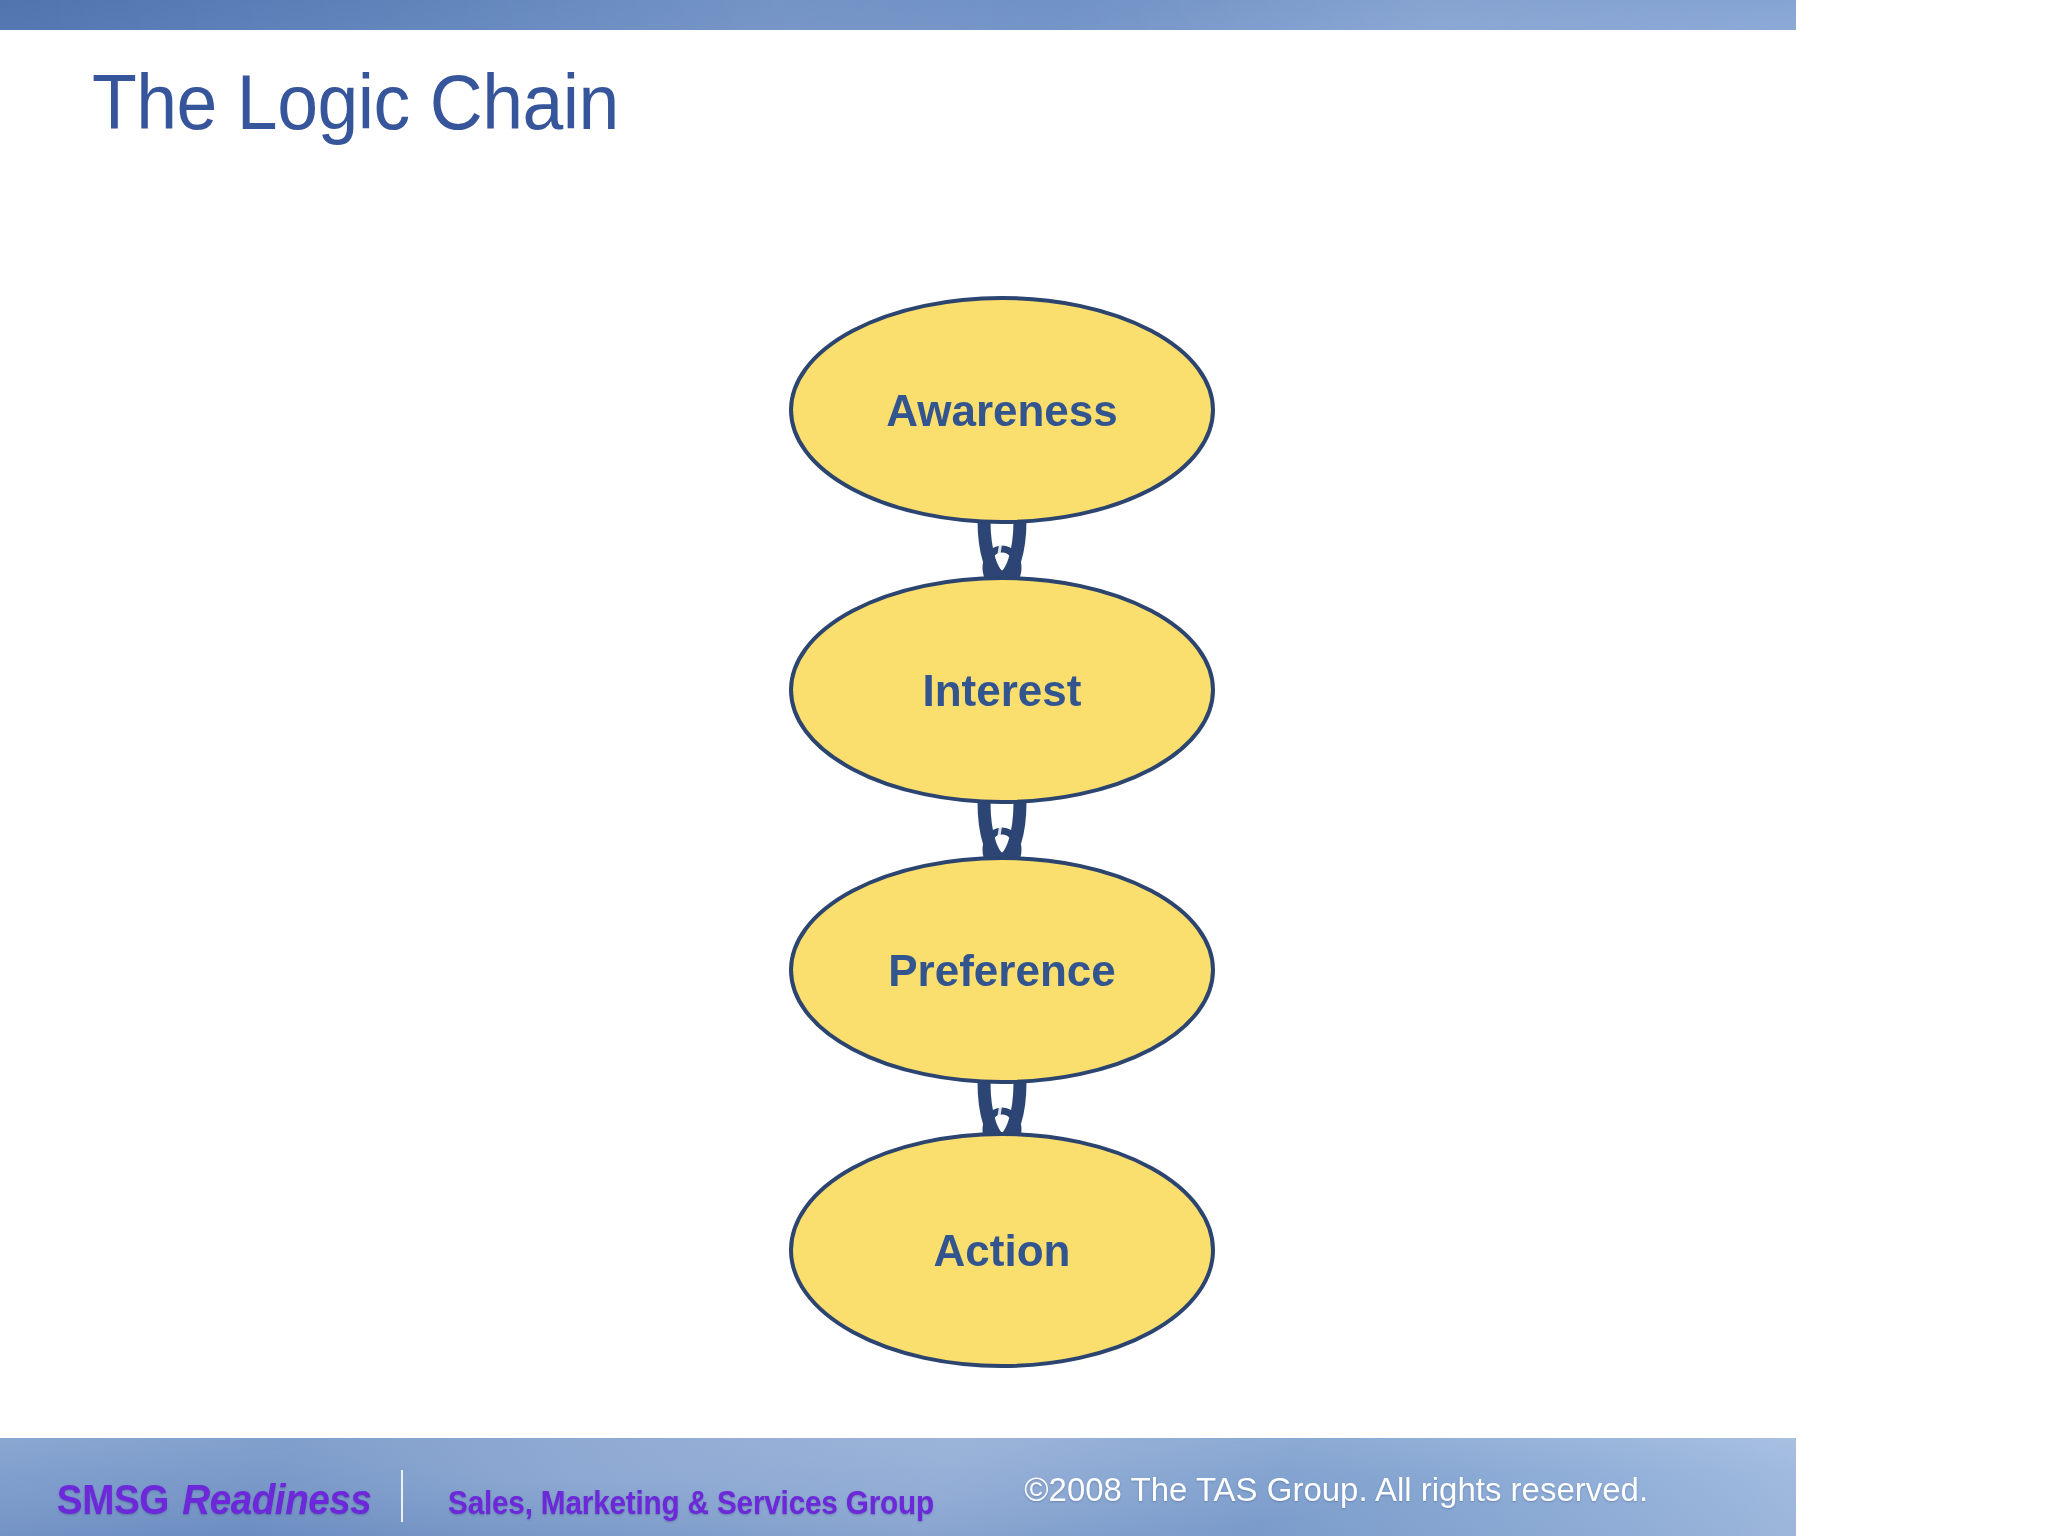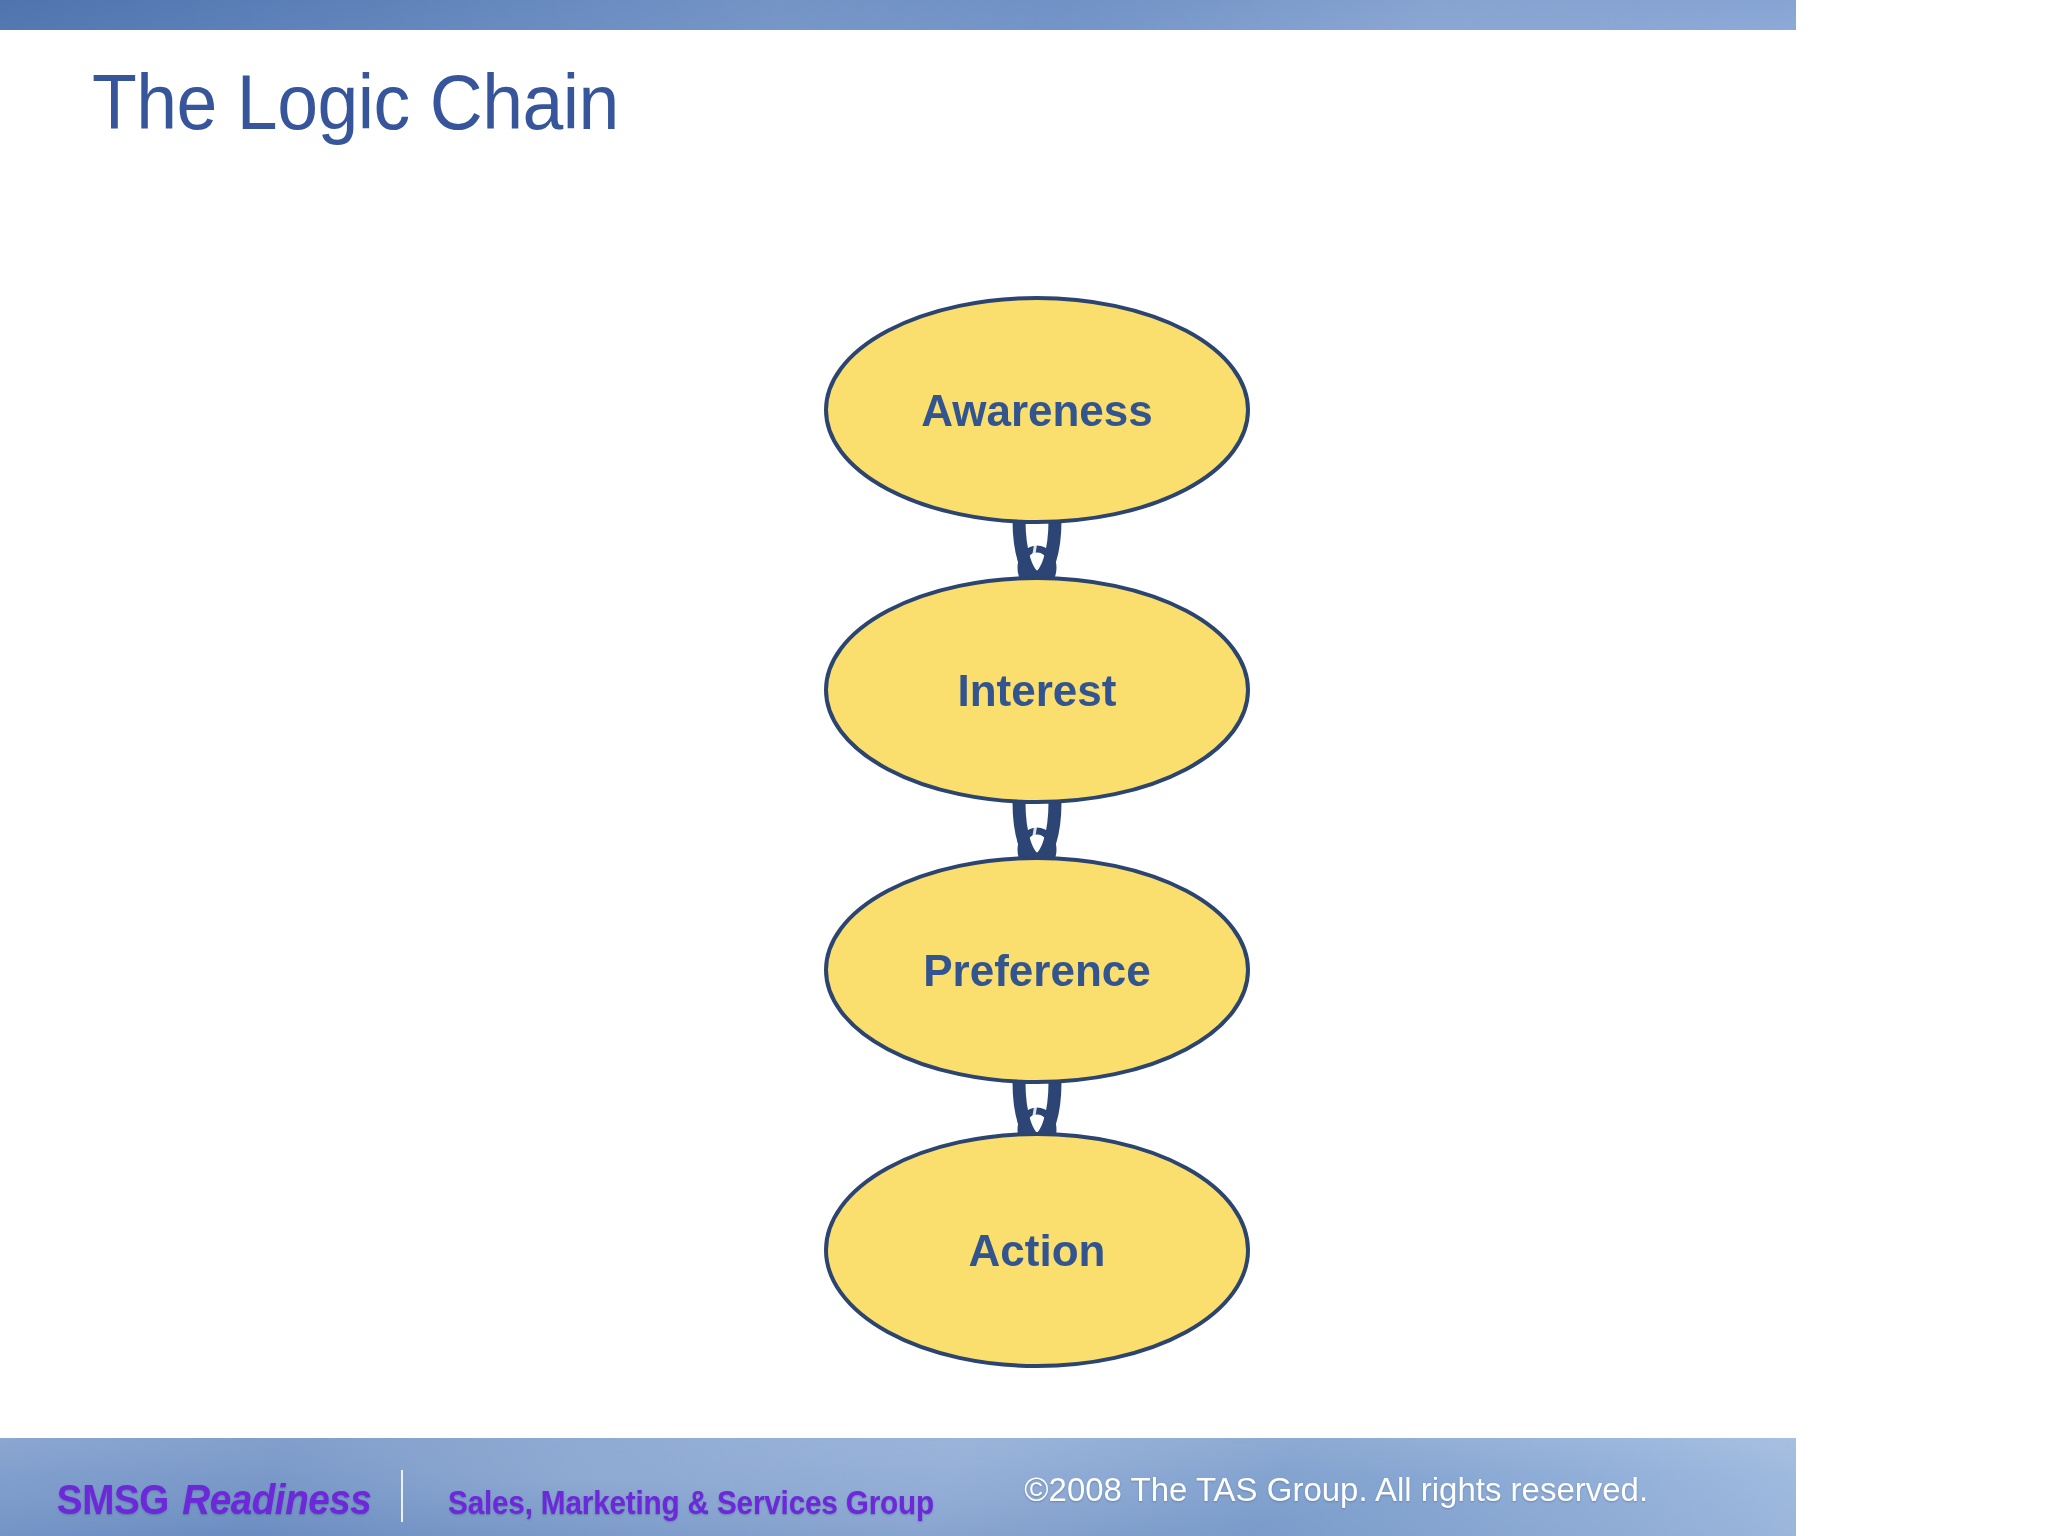--- a/index.html
+++ b/index.html
@@ -59,21 +59,21 @@
     color: #37559b;
     letter-spacing: -0.5px;
     white-space: nowrap;
     transform: scaleX(0.94);
     transform-origin: left top;
   }
 
   
   .diagram {
     position: absolute;
-    left: 822px;
+    left: 787px;
     top: 250px;
     width: 430px;
     height: 1120px;
     text-align: center;
   }
   .diagram svg {
     display: block;
     width: 430px;
     height: 1120px;
     overflow: visible;

